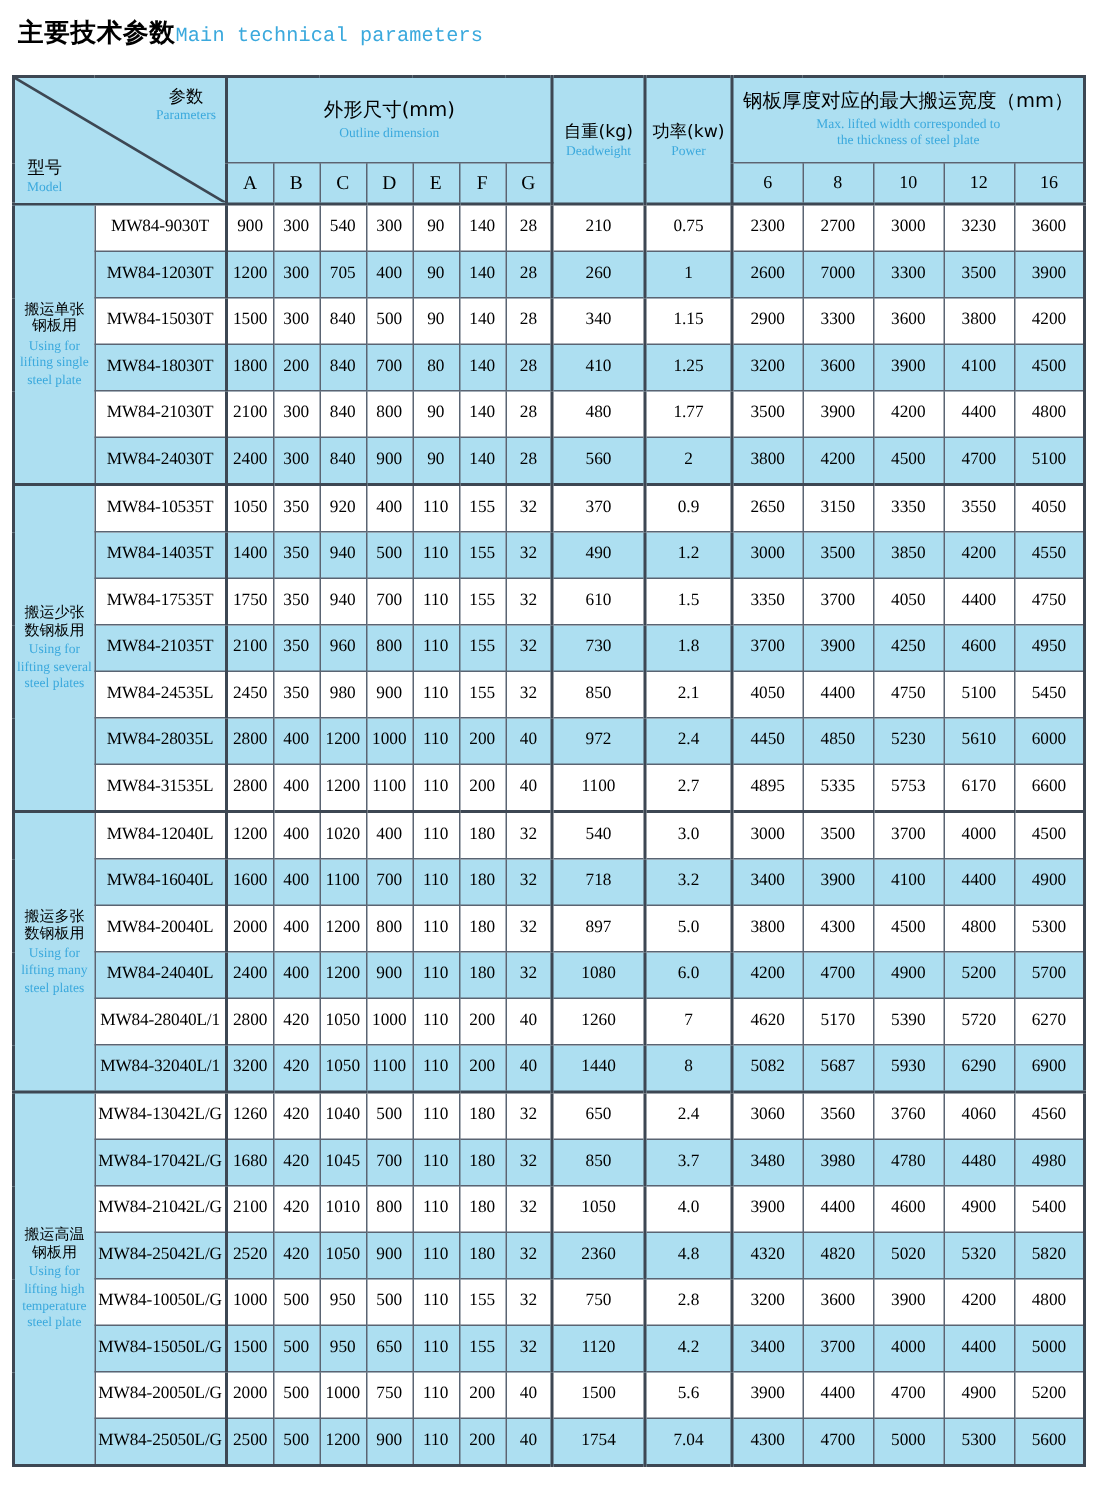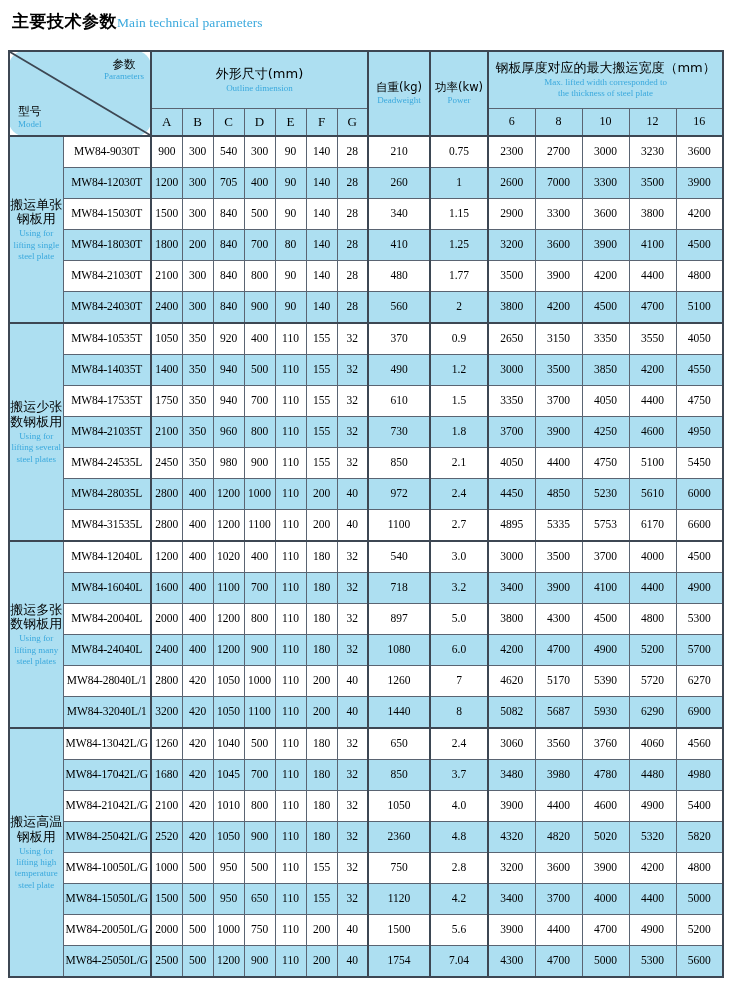--- a/index.html
+++ b/index.html
@@ -32,21 +32,21 @@
     gap: 0;
   }
   .title-cn {
     font-family: "DejaVu Sans", "Liberation Sans", sans-serif;
     font-size: 17px;
     font-weight: bold;
     color: #000000;
     letter-spacing: 0.5px;
   }
   .title-en {
-    font-family: Liberation Serif, serif;
+    font-family: Liberation Mono, monospace;
     font-size: 13.5px;
     font-weight: normal;
     color: #3ba9dd;
     letter-spacing: 0.1px;
   }
 
   
   .tbl-wrap {
     position: absolute;
     left: 8px;
@@ -98,21 +98,20 @@
   }
   .hd .num {
     font-size: 12px;
   }
 
   
   .corner {
     background: #addff1;
     position: relative;
     padding: 0;
-    border-radius: 15px;
   }
   .corner .diag {
     position: absolute;
     inset: 0;
     width: 100%;
     height: 100%;
     display: block;
   }
   .corner .lbl-param {
     position: absolute;
@@ -144,21 +143,21 @@
 
   
   td.grp {
     background: #addff1;
     padding: 2px 1px;
     line-height: 1.22;
   }
   td.grp .cn {
     display: block;
     font-family: "DejaVu Sans", "Liberation Sans", sans-serif;
-    font-size: 13px;
+    font-size: 10px;
     color: #000;
   }
   td.grp .en {
     display: block;
     font-family: "Liberation Serif", "DejaVu Serif", serif;
     font-size: 9px;
     color: #3ba9dd;
     margin-top: 1px;
   }
 

